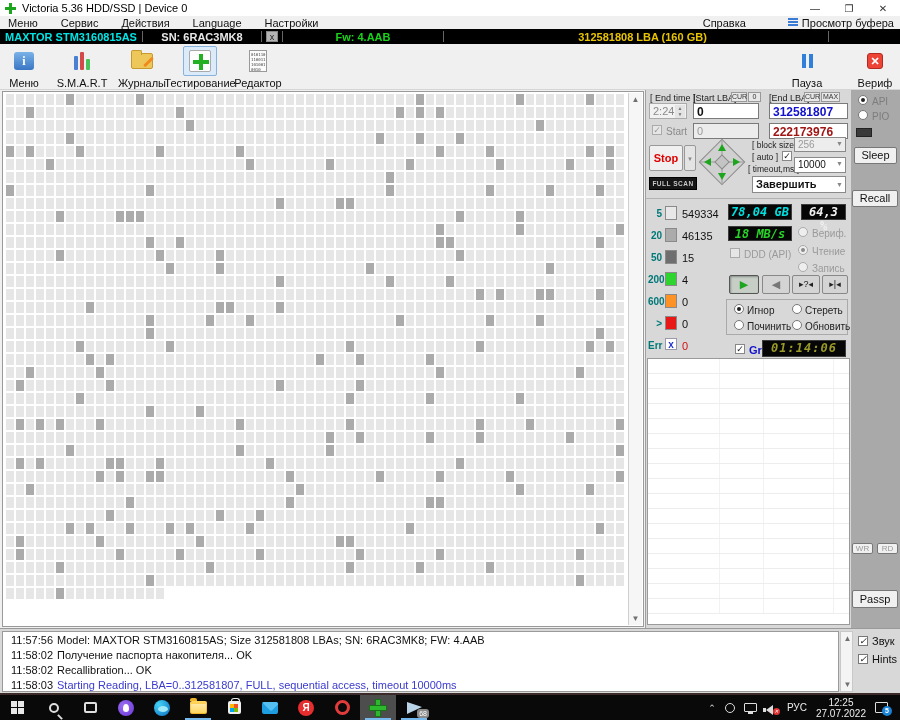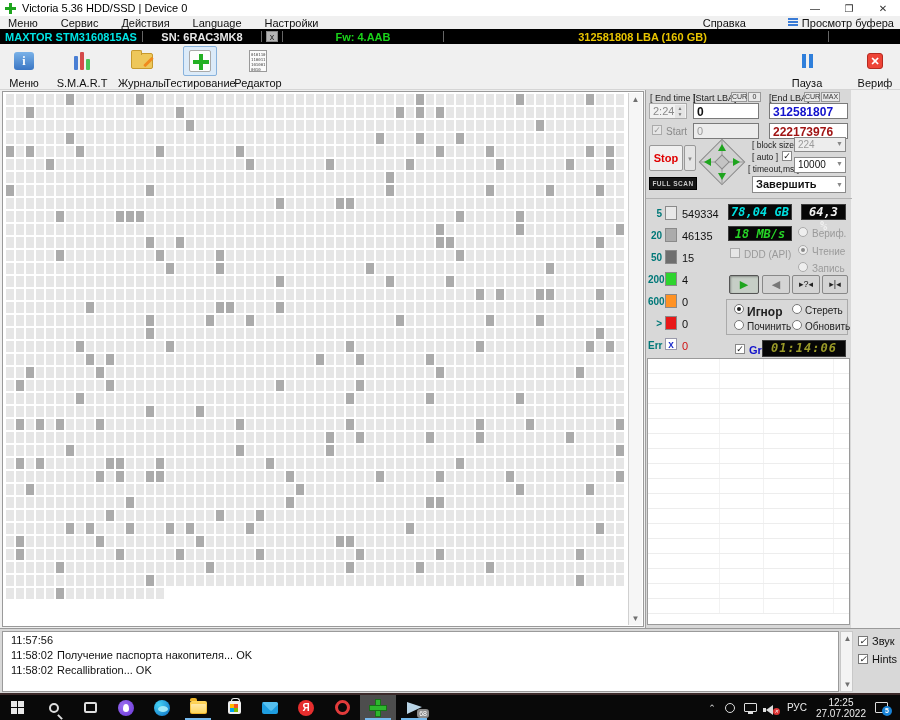--- a/index.html
+++ b/index.html
@@ -337,21 +337,21 @@
       <line x1="26" y1="4" x2="26" y2="48" stroke="#9a9a9a"></line>
       <line x1="4" y1="26" x2="48" y2="26" stroke="#9a9a9a"></line>
       <polygon points="26,8 22,15 30,15" fill="#1ea51e"></polygon>
       <polygon points="26,44 22,37 30,37" fill="#1ea51e"></polygon>
       <polygon points="8,26 15,22 15,30" fill="#1ea51e"></polygon>
       <polygon points="44,26 37,22 37,30" fill="#1ea51e"></polygon>
       <rect x="21" y="21" width="10" height="10" transform="rotate(45 26 26)" fill="#c4c4c4" stroke="#8a8a8a"></rect>
     </svg>
 
     <span class="plabel" style="left:106px;top:50px;font-size:8.5px;">[ block size ]</span>
-    <span class="pselect gray" style="left:148px;top:47px;width:52px;height:15px;"><span>224</span><span class="sarr">▼</span></span>
+    <span class="pselect gray" style="left:148px;top:47px;width:52px;height:15px;"><span>256</span><span class="sarr">▼</span></span>
     <span class="plabel" style="left:106px;top:62px;font-size:8.5px;">[ auto ]</span>
     <span class="chk" style="left:136px;top:61px;">✓</span>
     <span class="plabel" style="left:102px;top:74px;font-size:8.5px;">[ timeout,ms ]</span>
     <span class="pselect" style="left:148px;top:67px;width:52px;height:16px;"><span>10000</span><span class="sarr">▼</span></span>
     <span class="pselect" style="left:106px;top:86px;width:94px;height:17px;font-weight:bold;font-size:11px;"><span>Завершить</span><span class="sarr" style="top:4px;">▼</span></span>
 
     <div class="abs" style="left:0;top:108px;width:206px;height:1px;background:#b2b2b2;"></div>
 
     <div id="stats">
         <span class="stat-label" style="left: 2px; top: 118px;">5</span>
@@ -391,21 +391,21 @@
     <span class="radio gray" style="left:152px;top:172px;"></span>
     <span class="plabel" style="left:166px;top:173px;color:#9a9a9a;font-size:10px;">Запись</span>
 
     <span class="transport pressed" style="left:83px;top:185px;width:30px;color:#1ea51e;">▶</span>
     <span class="transport" style="left:116px;top:185px;width:28px;color:#777;">◀</span>
     <span class="transport" style="left:146px;top:185px;width:28px;color:#222;font-size:9px;">▸?◂</span>
     <span class="transport" style="left:176px;top:185px;width:26px;color:#222;font-size:9px;">▸|◂</span>
 
     <div class="optbox"></div>
     <span class="radio sel" style="left:88px;top:214px;"></span>
-    <span class="plabel" style="left:101px;top:215px;font-size:12px;font-weight:bold;">Игнор</span>
+    <span class="plabel" style="left:101px;top:215px;font-size:10px;font-weight:normal;">Игнор</span>
     <span class="radio" style="left:146px;top:214px;"></span>
     <span class="plabel" style="left:159px;top:215px;font-size:10px;">Стереть</span>
     <span class="radio" style="left:88px;top:230px;"></span>
     <span class="plabel" style="left:101px;top:231px;font-size:10px;">Починить</span>
     <span class="radio" style="left:146px;top:230px;"></span>
     <span class="plabel" style="left:159px;top:231px;font-size:10px;">Обновить</span>
 
     <span class="chk" style="left:89px;top:254px;">✓</span>
     <span class="plabel blue-bold" style="left:103px;top:254px;">Grid</span>
     <span class="lcd" style="left:116px;top:250px;width:84px;height:17px;color:#9a9a28;letter-spacing:1px;">01:14:06</span>
@@ -494,33 +494,50 @@
           </div>
           <div class="trow">
             <i style="width: 72px;"></i>
             <i style="width: 44px;"></i>
             <i style="width: 70px;"></i>
           </div>
         </div>
     </div>
   </div>
 
+  <div id="rstrip" class="abs">
+    <span class="radio sel" style="left:7px;top:5px;"></span>
+    <span class="plabel gray-lbl" style="left:21px;top:6px;font-size:10px;">API</span>
+    <span class="radio" style="left:7px;top:20px;"></span>
+    <span class="plabel gray-lbl" style="left:21px;top:21px;font-size:10px;">PIO</span>
+    <span class="led"></span>
+    <span class="strip-btn" style="left:3px;top:57px;width:43px;height:17px;line-height:15px;">Sleep</span>
+    <span class="strip-btn" style="left:1px;top:100px;width:46px;height:17px;line-height:15px;">Recall</span>
+    <span class="strip-btn" style="left:1px;top:453px;width:21px;height:11px;font-size:8px;line-height:9px;color:#999;">WR</span>
+    <span class="strip-btn" style="left:26px;top:453px;width:21px;height:11px;font-size:8px;line-height:9px;color:#999;">RD</span>
+    <span class="strip-btn" style="left:1px;top:500px;width:46px;height:18px;line-height:16px;">Passp</span>
+  </div>
 
   <div id="logpanel" class="abs">
     <div id="logbox">
         <div class="log-line">
           <span class="log-time">11:57:56</span>
+          <span class="log-text">Model: MAXTOR STM3160815AS; Size 312581808 LBAs; SN: 6RAC3MK8; FW: 4.AAB</span>
         </div>
         <div class="log-line">
           <span class="log-time">11:58:02</span>
           <span class="log-text">Получение паспорта накопителя... OK</span>
         </div>
         <div class="log-line">
           <span class="log-time">11:58:02</span>
           <span class="log-text">Recallibration... OK</span>
+        </div>
+        <div class="log-line hl">
+          <span class="log-time">11:58:03</span>
+          <span class="log-text">Starting Reading, LBA=0..312581807, FULL, sequential access, timeout 10000ms</span>
         </div>
       </div>
     <div id="logscroll">
       <span class="scroll-arrow" style="top:0;left:0;">▲</span>
       <span class="scroll-arrow" style="bottom:0;left:0;">▼</span>
     </div>
     <span class="log-opt" style="top:6px;">
         <i class="chk2">✓</i>
         <span>Звук</span>
       </span>

